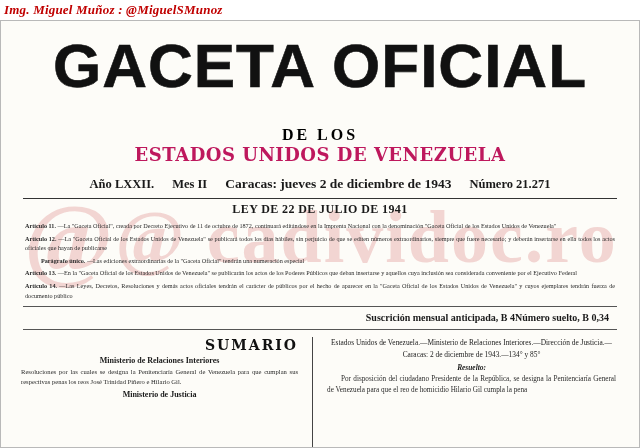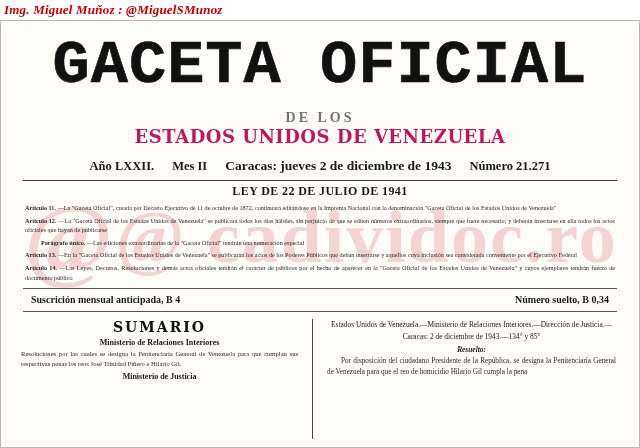--- a/index.html
+++ b/index.html
@@ -69,36 +69,36 @@
     vertical-align: -8px;
   }
   
   .masthead {
     position: relative;
     z-index: 10;
     text-align: center;
     padding-top: 16px;
   }
   .title-main {
-    font-family: Liberation Mono, monospace;
+    font-family: Liberation Sans, sans-serif;
     font-weight: bold;
     font-size: 62px;
     line-height: 0.92;
     letter-spacing: 1px;
     color: #111;
     white-space: nowrap;
     -webkit-text-stroke: 0.6px #111;
   }
   .title-de-los {
     font-family: "Liberation Serif", serif;
     font-weight: bold;
-    font-size: 14px;
+    font-size: 16px;
     letter-spacing: 3px;
-    margin-top: 16px;
-    color: #737373;
+    margin-top: 32px;
+    color: #000000;
   }
   .title-sub {
     font-family: "DejaVu Serif", serif;
     font-weight: bold;
     font-size: 18px;
     letter-spacing: 0.5px;
     color: #be185d;
     white-space: nowrap;
   }
   
@@ -155,21 +155,21 @@
     font-weight: bold;
   }
   .law-para.indent {
     text-indent: 16px;
   }
   
   .price-line {
     position: relative;
     z-index: 10;
     display: flex;
-    justify-content: space-between;
+    justify-content: flex-end;
     margin: 5px 30px 0 30px;
     font-family: "Liberation Serif", serif;
     font-size: 10px;
     font-weight: bold;
     color: #1a1a1a;
   }
   
   .cols {
     position: relative;
     z-index: 10;
@@ -186,21 +186,21 @@
     width: 1px;
     background: #444;
     margin: 0 4px;
   }
   .col-right {
     width: 50%;
     padding-left: 10px;
     box-sizing: border-box;
   }
   .sumario-head {
-    text-align: center;
+    text-align: right;
     font-family: "DejaVu Serif", serif;
     font-weight: bold;
     font-size: 14px;
     letter-spacing: 2px;
     color: #111;
     margin-bottom: 2px;
   }
   .ministry {
     text-align: center;
     font-family: "Liberation Serif", serif;

